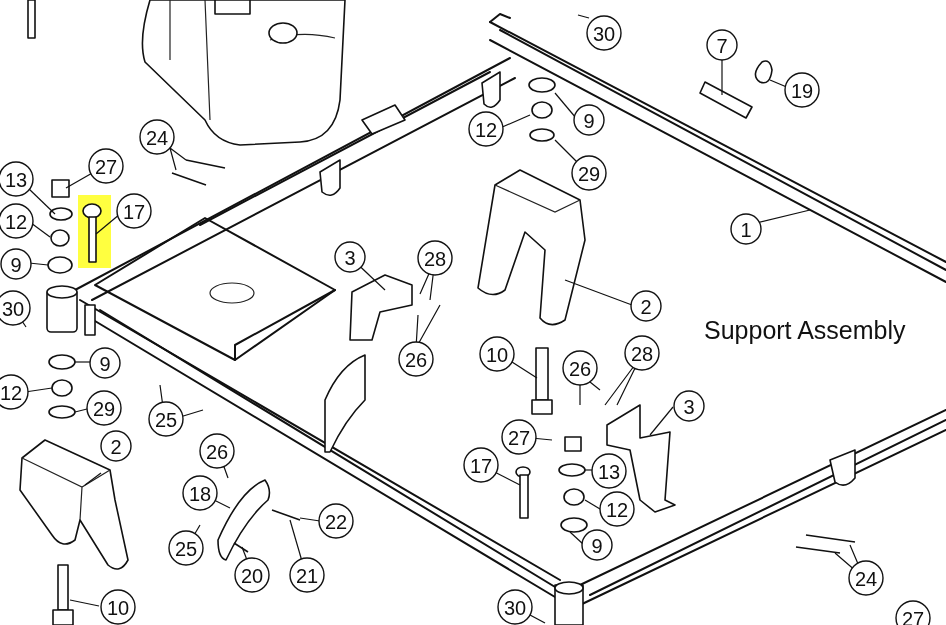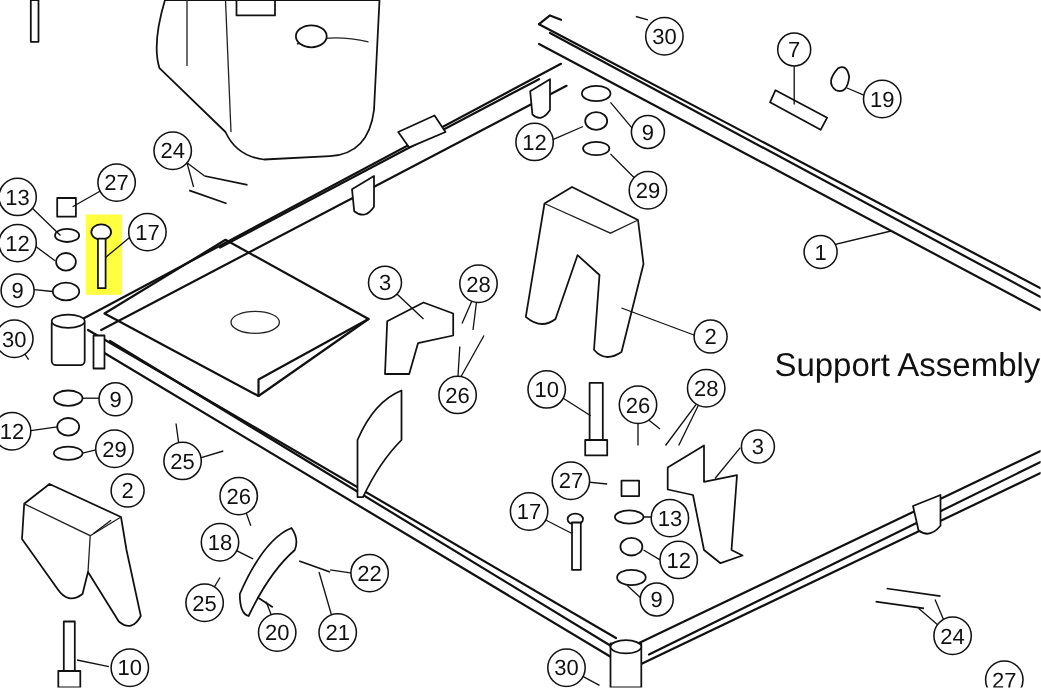--- a/index.html
+++ b/index.html
@@ -4,21 +4,21 @@
 <style>
   html,body{margin:0;padding:0;background:#fff;}
   body{width:946px;height:625px;overflow:hidden;position:relative;font-family:"Liberation Sans",sans-serif;}
   svg{position:absolute;left:0;top:0;}
   .ln{stroke:#111;stroke-width:2;fill:none;stroke-linejoin:round;stroke-linecap:round;}
   .thin{stroke:#222;stroke-width:1.2;fill:none;}
   .part{stroke:#111;stroke-width:1.6;fill:#fff;stroke-linejoin:round;}
   .callout-circle{stroke:#111;stroke-width:1.4;fill:#fff;}
   .callout-text{font-family:"Liberation Sans",sans-serif;font-size:20px;fill:#111;text-anchor:middle;dominant-baseline:central;}
   .leader{stroke:#111;stroke-width:1.2;fill:none;}
-  .title{position:absolute;left:704px;top:316px;font-size:30px;color:#111;}
+  .title{position:absolute;left:704px;top:316px;font-size:25px;color:#111;}
 </style>
 </head>
 <body>
 
 <svg width="946" height="625" viewBox="0 0 946 625">
 
   <rect id="hl" x="78" y="195" width="33" height="73" fill="#FFFF40"></rect>
 
   <g>
 

